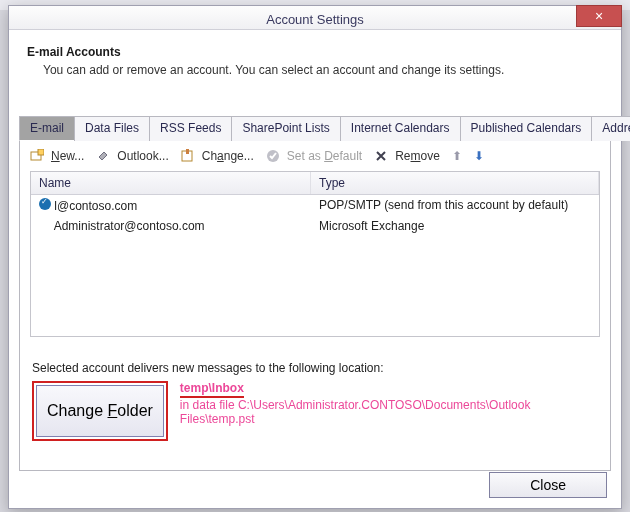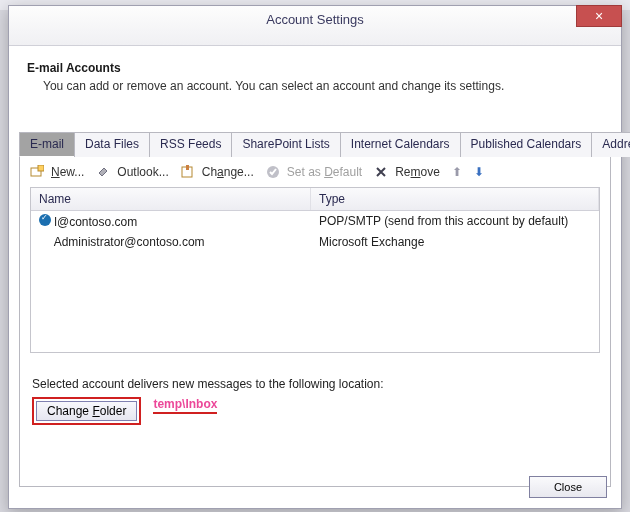--- a/index.html
+++ b/index.html
@@ -19,21 +19,21 @@
     background: #eaeaf0;
   }
   .window {
     position: absolute;
     top: 5px; left: 8px; width: 614px; height: 504px;
     background: #fff;
     border: 1px solid #a0a0b0;
     box-shadow: 0 4px 15px rgba(0,0,0,0.25);
   }
   .titlebar {
-    height: 40px;
+    height: 24px;
     background: linear-gradient(#fdfdfd, #f0f0f3);
     border-bottom: 1px solid #d0d0d8;
     position: relative;
     text-align: center;
     line-height: 28px;
     color: #3a3a60;
     font-size: 13px;
   }
   .close-btn {
     position: absolute;
@@ -149,35 +149,35 @@
     gap: 12px;
   }
   .change-folder-wrap {
     border: 2px solid #d02020;
     padding: 2px;
     display: inline-block;
   }
   .change-folder-btn {
     border: 1px solid #8080b0;
     background: linear-gradient(#f8f8fc,#e6e6f0);
-    padding: 2px 10px;
-    font-size: 12px;
+    padding: 16px 10px;
+    font-size: 16px;
     white-space: nowrap;
   }
   .folder-info { font-size:12px; color:#ec4899; }
   .folder-path { font-weight:bold; border-bottom:2px solid #d02020; padding-bottom:1px; display:inline-block; }
   .footer {
     position: absolute;
     bottom: 10px; right: 14px;
   }
   .close-button {
     border: 1px solid #8080a0;
     background: linear-gradient(#fafafc,#e8e8ef);
-    padding: 4px 24px;
-    font-size: 11px;
+    padding: 4px 40px;
+    font-size: 14px;
     cursor: pointer;
   }
   .tool u { text-decoration: underline; }
   .arrow { font-size:12px; }
   .arrow.up { color:#9a9aaa; }
   .arrow.down { color:#3a70c0; }
 </style>
 </head>
 <body>
 
@@ -281,20 +281,21 @@
     </div>
 
     <div class="deliver-note">Selected account delivers new messages to the following location:</div>
 
     <div class="folder-row">
       <span class="change-folder-wrap">
         <button class="change-folder-btn">Change <u>F</u>older</button>
       </span>
       <div class="folder-info">
         <span class="folder-path">temp\Inbox</span><br>
+        <span>in data file C:\Users\Administrator.CONTOSO\Documents\Outlook Files\temp.pst</span>
       </div>
     </div>
 
   </div>
 
   <div class="footer">
     <button class="close-button">Close</button>
   </div>
 
 </div>

